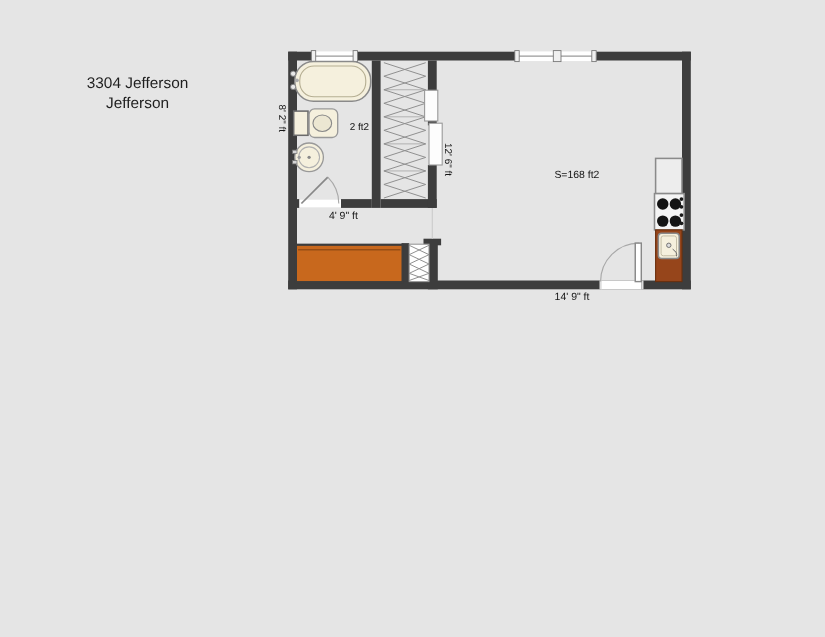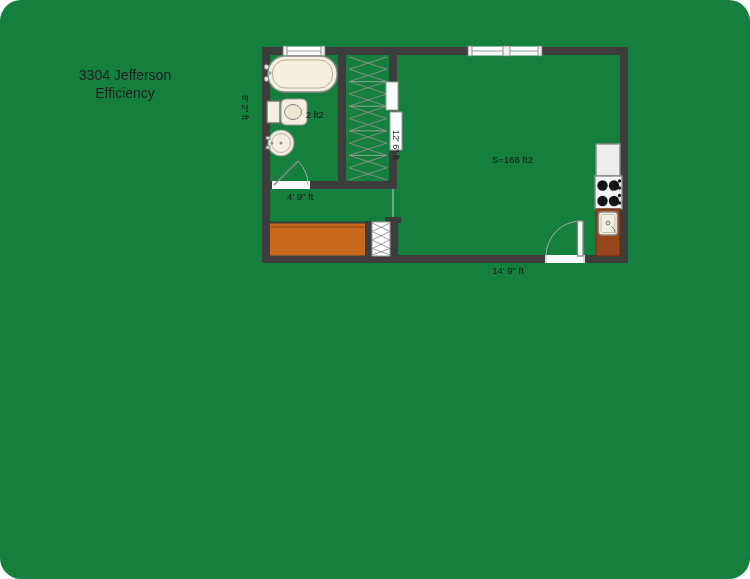--- a/index.html
+++ b/index.html
@@ -1,19 +1,19 @@
 <!DOCTYPE html>
 <html><head>
 <meta charset="utf-8">
 <style>
   html,body{margin:0;padding:0;background:#fff;}
-  #stage{position:relative;width:750px;height:579px;background:#15803d;overflow:hidden;
-         font-family:"Liberation Sans", sans-serif;border-radius:21px;}
+  #stage{position:relative;width:750px;height:579px;background:#e5e5e5;overflow:hidden;
+         font-family:"Liberation Sans", sans-serif;}
   #plan-svg{position:absolute;left:0;top:0;}
-  .lbl{position:absolute;color:#161616;white-space:nowrap;}
+  .lbl{position:absolute;color:#161616;white-space:nowrap;padding-left:12px;}
   .title-block{position:absolute;left:45px;top:66px;width:160px;text-align:center;
                font-size:14px;line-height:18px;color:#1f1f1f;}
   .title-gap{height:14px;}
   .dim{font-size:9.5px;}
   .dim-sm{font-size:9px;}
   .vert{writing-mode:vertical-rl;}
   .thinline{stroke:#9a9a9a;stroke-width:1;}
   .zig{stroke:#8f8f8f;stroke-width:0.9;fill:none;}
   .shelf{stroke:#aaaaaa;stroke-width:0.8;}
   .fixture-stroke{stroke:#8a8a8a;stroke-width:1.4;}
@@ -25,21 +25,21 @@
   .doorleaf{fill:#ffffff;stroke:#888;stroke-width:1.3;}
   .panel{fill:#fdfdfd;stroke:#999;stroke-width:1;}
 </style>
 </head>
 <body>
 
 <div id="stage">
 
   <div class="title-block">
     <div>3304 Jefferson</div>
-    <div>Efficiency</div>
+    <div>Jefferson</div>
     <div class="title-gap"></div>
   </div>
 
   <svg id="plan-svg" width="750" height="579" viewBox="0 0 750 579">
 
     <g fill="#3d3d3d">
       <rect x="262" y="47" width="366" height="8"></rect>
       <rect x="262" y="255" width="366" height="8"></rect>
       <rect x="262" y="47" width="8" height="216"></rect>
       <rect x="620" y="47" width="8" height="216"></rect>

